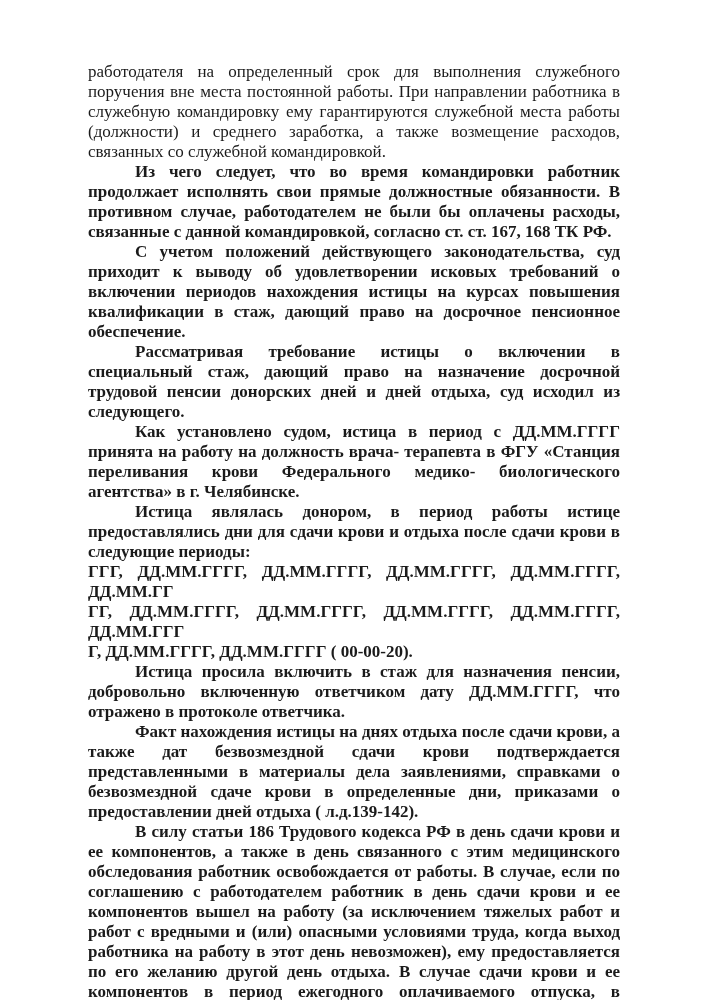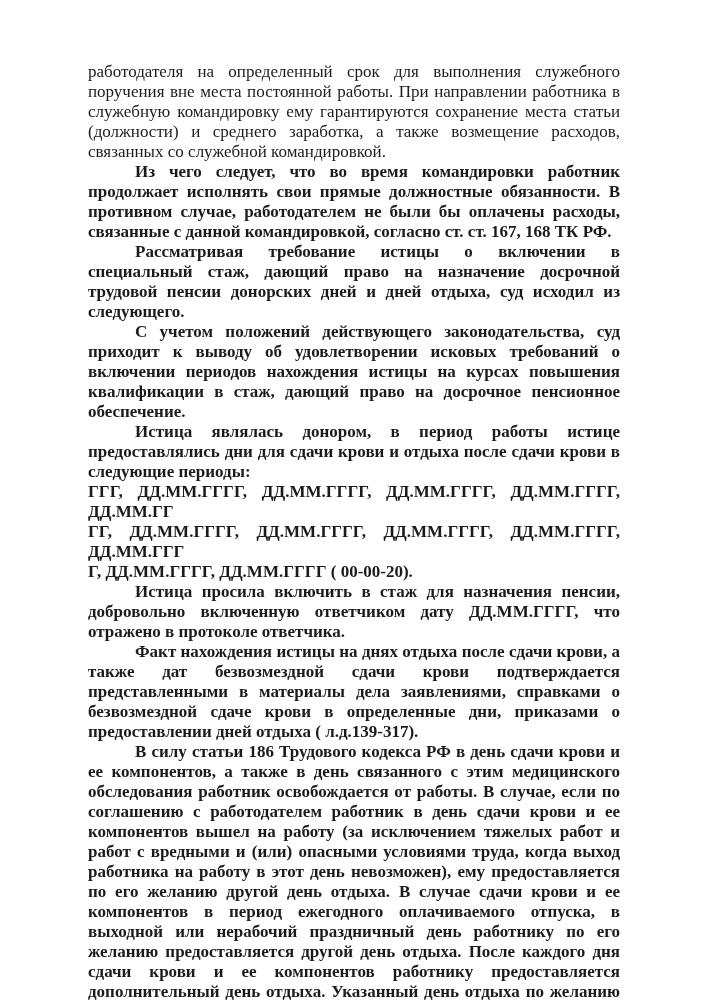--- a/index.html
+++ b/index.html
@@ -42,27 +42,28 @@
   }
   .para .line.jl {
     text-align-last: justify;
   }
 </style>
 </head>
 <body>
 
 <div class="page">
   <div class="content" id="document-body">
-      <div class="para">работодателя на определенный срок для выполнения служебного поручения вне места постоянной работы. При направлении работника в служебную командировку ему гарантируются сохранение места статьи (должности) и среднего заработка, а также возмещение расходов, связанных со служебной командировкой.</div>
+      <div class="para">работодателя на определенный срок для выполнения служебного поручения вне места постоянной работы. При направлении работника в служебную командировку ему гарантируются служебной места работы (должности) и среднего заработка, а также возмещение расходов, связанных со служебной командировкой.</div>
       <div class="para indent">Из чего следует, что во время командировки работник продолжает исполнять свои прямые должностные обязанности. В противном случае, работодателем не были бы оплачены расходы, связанные с данной командировкой, согласно ст. ст. 167, 168 ТК РФ.</div>
+      <div class="para indent">С учетом положений действующего законодательства, суд приходит к выводу об удовлетворении исковых требований о включении периодов нахождения истицы на курсах повышения квалификации в стаж, дающий право на досрочное пенсионное обеспечение.</div>
       <div class="para indent">Рассматривая требование истицы о включении в специальный стаж, дающий право на назначение досрочной трудовой пенсии донорских дней и дней отдыха, суд исходил из следующего.</div>
-      <div class="para indent">С учетом положений действующего законодательства, суд приходит к выводу об удовлетворении исковых требований о включении периодов нахождения истицы на курсах повышения квалификации в стаж, дающий право на досрочное пенсионное обеспечение.</div>
+      <div class="para indent">Как установлено судом, истица в период с ДД.ММ.ГГГГ принята на работу на должность врача- терапевта в ФГУ «Станция переливания крови Федерального медико- биологического агентства» в г. Челябинске.</div>
       <div class="para indent">Истица являлась донором, в период работы истице предоставлялись дни для сдачи крови и отдыха после сдачи крови в следующие периоды:</div>
       <div class="para indent">
         <div class="line jl">ГГГ, ДД.ММ.ГГГГ, ДД.ММ.ГГГГ, ДД.ММ.ГГГГ, ДД.ММ.ГГГГ, ДД.ММ.ГГ</div>
         <div class="line jl">ГГ, ДД.ММ.ГГГГ, ДД.ММ.ГГГГ, ДД.ММ.ГГГГ, ДД.ММ.ГГГГ, ДД.ММ.ГГГ</div>
         <div class="line">Г, ДД.ММ.ГГГГ, ДД.ММ.ГГГГ ( 00-00-20).</div>
       </div>
       <div class="para indent">Истица просила включить в стаж для назначения пенсии, добровольно включенную ответчиком дату ДД.ММ.ГГГГ, что отражено в протоколе ответчика.</div>
-      <div class="para indent">Факт нахождения истицы на днях отдыха после сдачи крови, а также дат безвозмездной сдачи крови подтверждается представленными в материалы дела заявлениями, справками о безвозмездной сдаче крови в определенные дни, приказами о предоставлении дней отдыха ( л.д.139-317).</div>
+      <div class="para indent">Факт нахождения истицы на днях отдыха после сдачи крови, а также дат безвозмездной сдачи крови подтверждается представленными в материалы дела заявлениями, справками о безвозмездной сдаче крови в определенные дни, приказами о предоставлении дней отдыха ( л.д.139-142).</div>
       <div class="para indent">В силу статьи 186 Трудового кодекса РФ в день сдачи крови и ее компонентов, а также в день связанного с этим медицинского обследования работник освобождается от работы. В случае, если по соглашению с работодателем работник в день сдачи крови и ее компонентов вышел на работу (за исключением тяжелых работ и работ с вредными и (или) опасными условиями труда, когда выход работника на работу в этот день невозможен), ему предоставляется по его желанию другой день отдыха. В случае сдачи крови и ее компонентов в период ежегодного оплачиваемого отпуска, в выходной или нерабочий праздничный день работнику по его желанию предоставляется другой день отдыха. После каждого дня сдачи крови и ее компонентов работнику предоставляется дополнительный день отдыха. Указанный день отдыха по желанию работника может быть присоединен к ежегодному оплачиваемому отпуску или использован в</div>
     </div>
 </div>
 
 </body></html>

